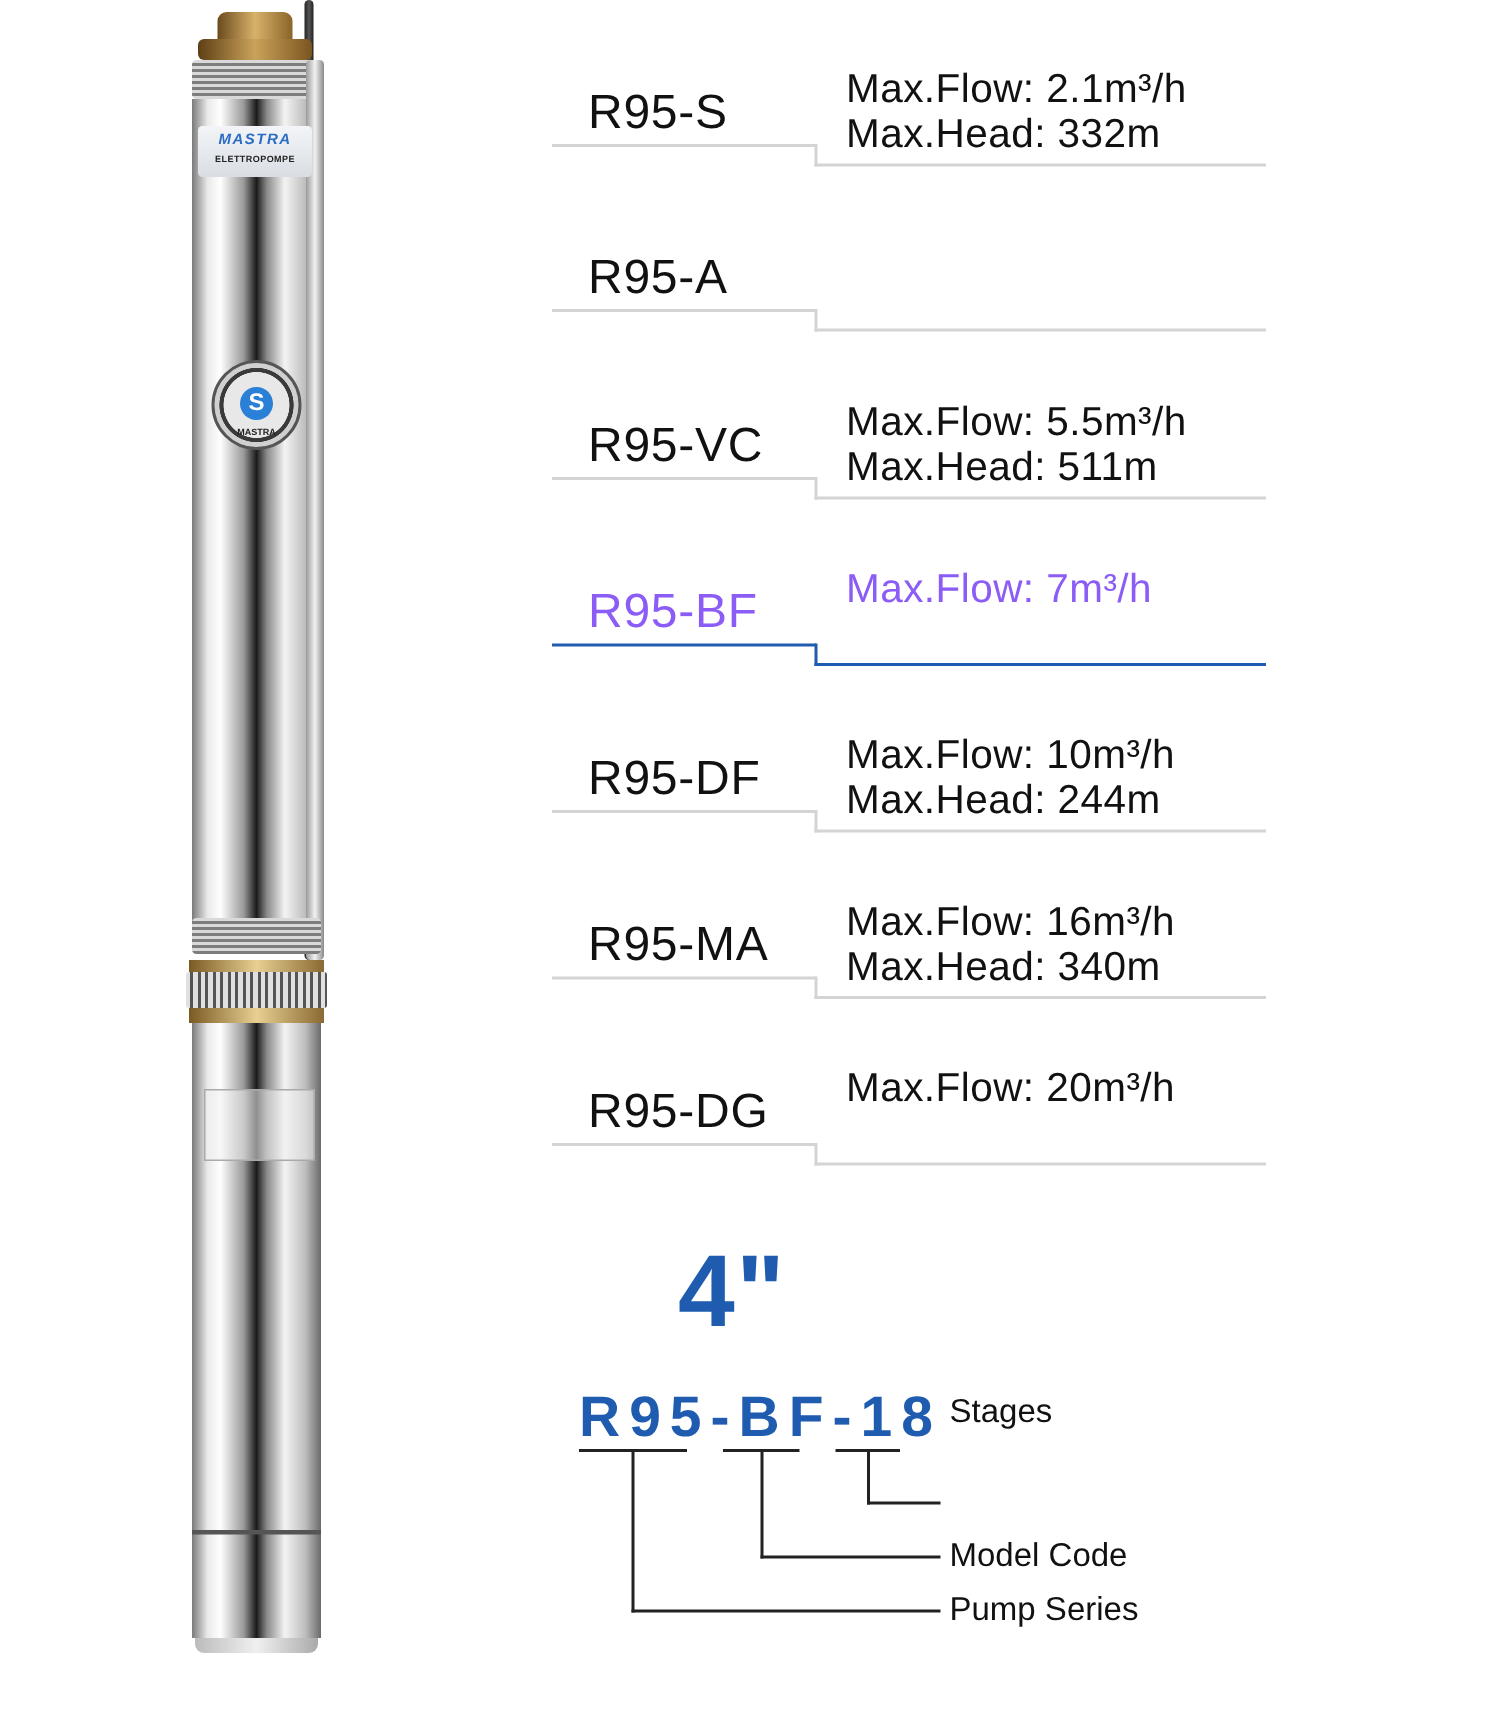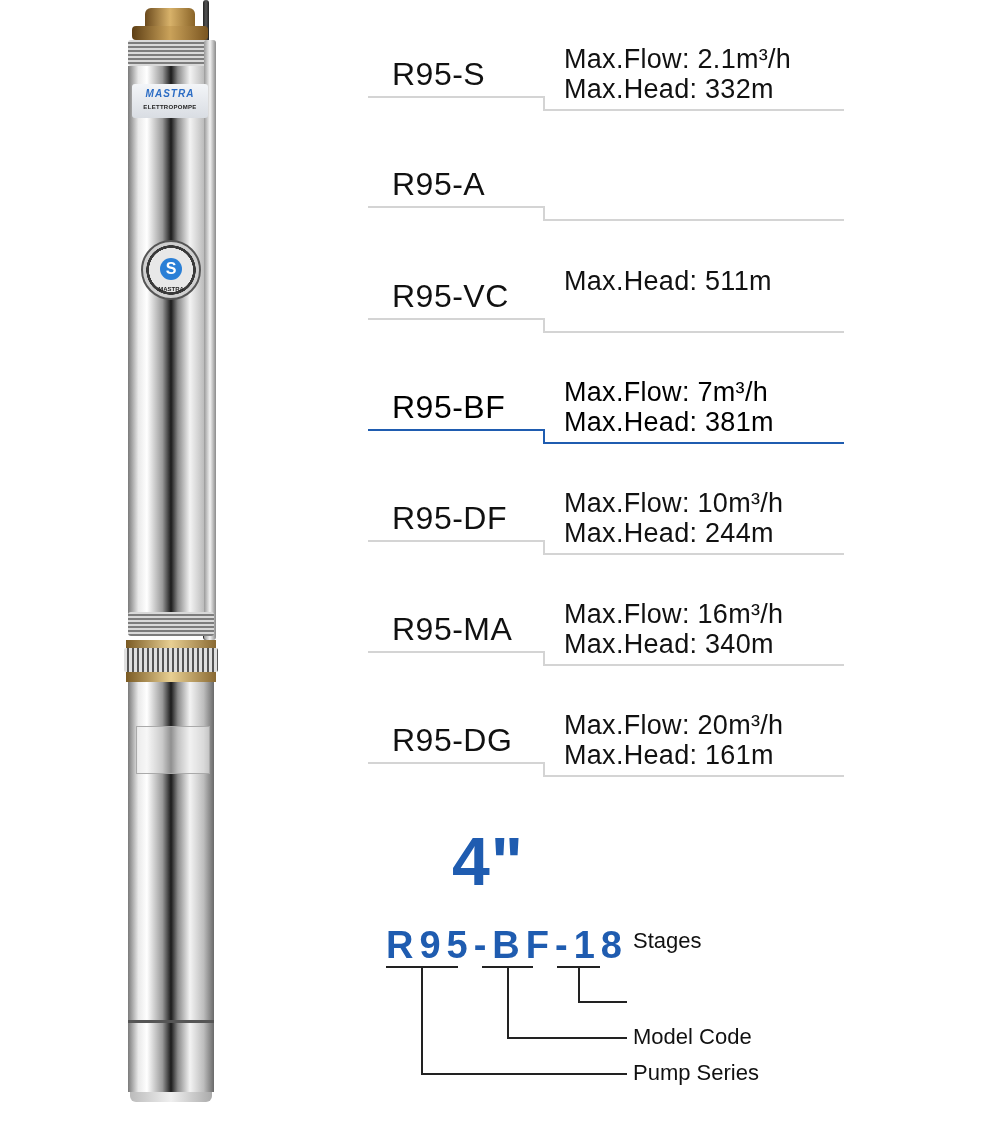--- a/index.html
+++ b/index.html
@@ -28,21 +28,21 @@
   .motor-band{position:absolute;left:128px;top:1020px;width:86px;height:3px;background:#555;}
   .foot{position:absolute;left:130px;top:1092px;width:82px;height:10px;background:linear-gradient(90deg,#bbb,#f0f0f0,#aaa);border-radius:0 0 6px 6px;}
 
   
   .row{position:absolute;left:368px;width:480px;height:100px;}
   .model{position:absolute;left:0;font-size:32px;line-height:32px;letter-spacing:0.5px;margin-left:24px;}
   .specs{position:absolute;left:196px;font-size:27px;line-height:30px;letter-spacing:0.3px;}
   .line-left{position:absolute;left:0;width:176px;height:2px;background:#d4d4d4;}
   .line-step{position:absolute;left:175px;width:2px;background:#d4d4d4;}
   .line-right{position:absolute;left:175px;width:301px;height:2px;background:#d4d4d4;}
-  .row.active .model,.row.active .specs{color:#000000;}
+  .row.active .model,.row.active .specs{color:#8b5cf6;}
   .row.active .line-left,.row.active .line-step,.row.active .line-right{background:#1f5cb0;}
 
   
   .size{position:absolute;left:452px;top:822px;font-size:68px;font-weight:bold;color:#1f5cb0;letter-spacing:1px;}
   .code{position:absolute;left:386px;top:924px;font-size:38px;font-weight:bold;color:#1f5cb0;letter-spacing:6px;}
   .ul{position:absolute;top:966px;height:2px;background:#222;}
   .vl{position:absolute;width:2px;background:#222;}
   .hl{position:absolute;height:2px;background:#222;}
   .legend-label{position:absolute;left:633px;font-size:22px;color:#111;}
 </style>
@@ -87,32 +87,32 @@
   <div class="row" style="top:154px">
     <div class="model" style="top:14px">R95-A</div>
     <div class="line-left" style="top:52px"></div>
     <div class="line-step" style="top:52px;height:15px"></div>
     <div class="line-right" style="top:65px"></div>
   </div>
 
   <div class="row" style="top:266px">
     <div class="model" style="top:14px">R95-VC</div>
     <div class="specs" style="top:0">
+      <div>Max.Flow: 5.5m³/h</div>
       <div>Max.Head: 511m</div>
     </div>
     <div class="line-left" style="top:52px"></div>
     <div class="line-step" style="top:52px;height:15px"></div>
     <div class="line-right" style="top:65px"></div>
   </div>
 
   <div class="row active" style="top:377px">
     <div class="model" style="top:14px">R95-BF</div>
     <div class="specs" style="top:0">
       <div>Max.Flow: 7m³/h</div>
-      <div>Max.Head: 381m</div>
     </div>
     <div class="line-left" style="top:52px"></div>
     <div class="line-step" style="top:52px;height:15px"></div>
     <div class="line-right" style="top:65px"></div>
   </div>
 
   <div class="row" style="top:488px">
     <div class="model" style="top:14px">R95-DF</div>
     <div class="specs" style="top:0">
       <div>Max.Flow: 10m³/h</div>
@@ -131,21 +131,20 @@
     </div>
     <div class="line-left" style="top:52px"></div>
     <div class="line-step" style="top:52px;height:15px"></div>
     <div class="line-right" style="top:65px"></div>
   </div>
 
   <div class="row" style="top:710px">
     <div class="model" style="top:14px">R95-DG</div>
     <div class="specs" style="top:0">
       <div>Max.Flow: 20m³/h</div>
-      <div>Max.Head: 161m</div>
     </div>
     <div class="line-left" style="top:52px"></div>
     <div class="line-step" style="top:52px;height:15px"></div>
     <div class="line-right" style="top:65px"></div>
   </div>
 </div>
 
 <div class="size">4"</div>
 <div class="code">R95-BF-18</div>
 

